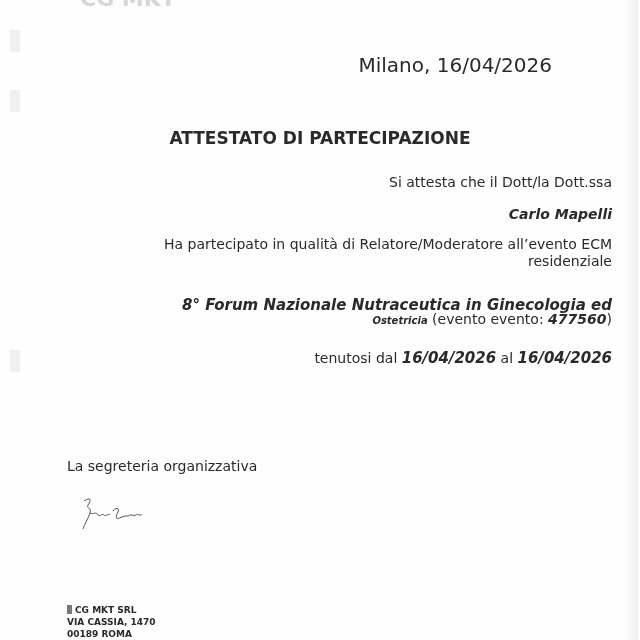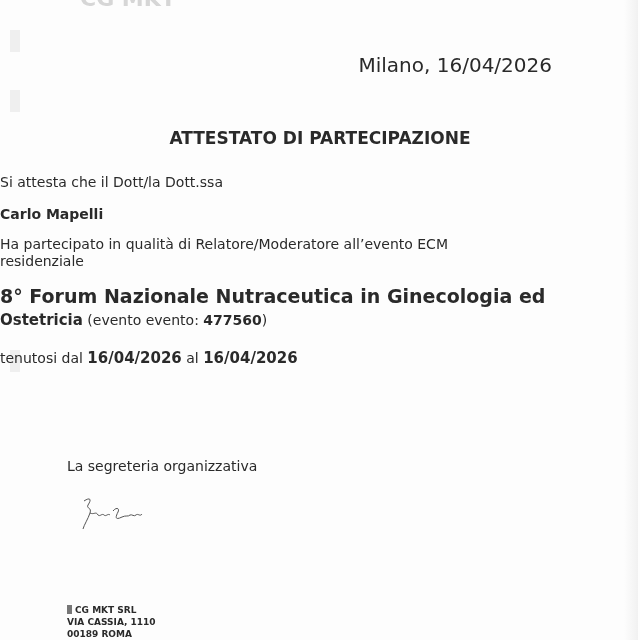--- a/index.html
+++ b/index.html
@@ -6,22 +6,22 @@
   body {
     width:640px; height:640px; overflow:hidden; position:relative;
     background:#fdfdfd;
     font-family:"DejaVu Sans", sans-serif; color:#2a2a2a;
   }
   .ghost-logo { position:absolute; left:80px; top:-14px; font-size:22px; font-weight:bold; color:#d6d6d6; }
   .edge { position:absolute; right:2px; top:0; width:14px; height:640px; background:linear-gradient(to right,#fdfdfd,#f1f1f1); }
   .mark { position:absolute; width:10px; height:22px; background:#efefef; left:10px; }
   .date { position:absolute; right:88px; top:53px; font-size:20px; }
   .title { position:absolute; left:0; width:640px; top:128px; text-align:center; font-weight:bold; font-size:17px; }
-  .center { position:absolute; left:0; width:612px; text-align:left; font-size:14px; }
-  .bold { font-weight:bold; }
+  .center { position:absolute; left:0; width:612px; text-align:right; font-size:14px; }
+  .bold { font-weight:bold;font-style:italic; }
   .segreteria { position:absolute; left:67px; top:458px; font-size:14px;text-align:center; }
   .signature { position:absolute; left:80px; top:495px; }
   .footer { position:absolute; left:67px; top:604px; font-size:9px; font-weight:bold; line-height:12px; }
   .footer .ic { display:inline-block; width:5px; height:9px; background:#777; vertical-align:-1px; margin-right:3px; }
 </style>
 </head>
 <body>
 
 <div class="ghost-logo">CG MKT</div>
 <div class="edge"></div>
@@ -31,31 +31,31 @@
 
 <div class="date">Milano, 16/04/2026</div>
 
 <div class="title">ATTESTATO DI PARTECIPAZIONE</div>
 
 <div class="center" style="top:174px">Si attesta che il Dott/la Dott.ssa</div>
 <div class="center bold" style="top:206px">Carlo Mapelli</div>
 <div class="center" style="top:236px">Ha partecipato in qualità di Relatore/Moderatore all’evento ECM</div>
 <div class="center" style="top:253px">residenziale</div>
 
-<div class="center bold" style="top:285px;font-size:19px">8° Forum Nazionale Nutraceutica in Ginecologia ed</div>
-<div class="center" style="top:311px;font-size:14px"><span class="bold" style="font-size:15px">Ostetricia</span> <span>(evento evento: </span><span class="bold">477560</span><span>)</span></div>
+<div class="center bold" style="top:296px;font-size:15px">8° Forum Nazionale Nutraceutica in Ginecologia ed</div>
+<div class="center" style="top:311px;font-size:14px"><span class="bold" style="font-size:10px">Ostetricia</span> <span>(evento evento: </span><span class="bold">477560</span><span>)</span></div>
 
 <div class="center" style="top:349px;font-size:14px"><span>tenutosi dal </span> <span class="bold" style="font-size:15px">16/04/2026</span><span> al </span><span class="bold" style="font-size:15px">16/04/2026</span></div>
 
 <div class="segreteria">La segreteria organizzativa</div>
 
 <div class="signature">
   <svg width="100" height="40" viewBox="0 0 100 40" fill="none" stroke="#555" stroke-width="1">
     <path d="M4 6 C10 2 12 4 8 10 C6 14 12 12 10 18 C8 24 4 30 3 34 M10 18 C14 20 16 16 18 20 C20 22 22 18 24 20 C26 22 28 18 30 20"></path>
     <path d="M33 16 C36 12 40 13 38 17 C36 21 34 26 42 22 C46 20 48 22 50 20 C52 19 54 22 56 20 C58 18 60 22 62 19"></path>
   </svg>
 </div>
 
 <div class="footer">
   <div><span class="ic"></span><span>CG MKT SRL</span></div>
-  <div>VIA CASSIA, 1110</div>
+  <div>VIA CASSIA, 1470</div>
   <div>00189 ROMA</div>
 </div>
 
 </body></html>

